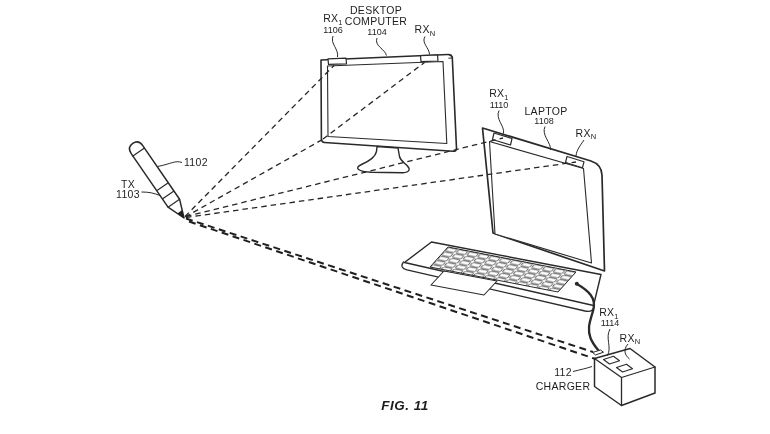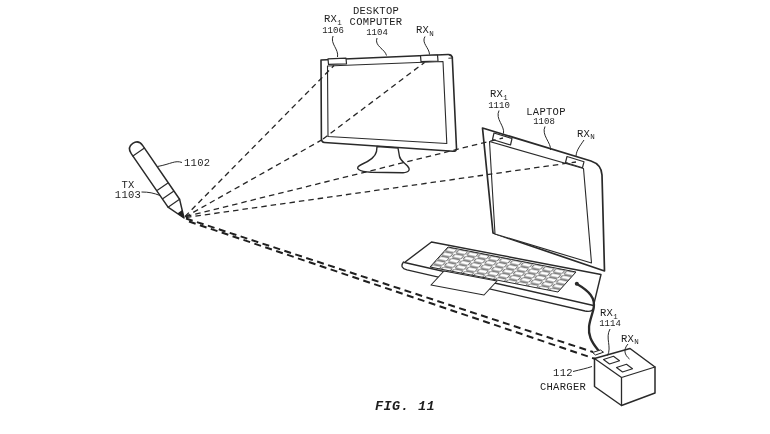--- a/index.html
+++ b/index.html
@@ -1,21 +1,21 @@
 <!DOCTYPE html>
 <html><head>
 <meta charset="utf-8">
 <style>
   html,body{margin:0;padding:0;background:#ffffff;}
   .stage{
     position:relative;
     width:770px;height:434px;
     background:#ffffff;
     overflow:hidden;
-    font-family:Liberation Mono, monospace;
+    font-family:Liberation Sans, sans-serif;
   }
   svg{display:block;}
   text{fill:#1d1d1d;}
   .lbl{font-size:10.5px;letter-spacing:.3px;}
   .ref{font-size:9px;}
   .sub{font-size:7.5px;}
   .figcap{font-size:13.5px;font-weight:bold;font-style:italic;letter-spacing:.5px;}
   .ink{stroke:#2a2a2a;fill:none;stroke-linecap:round;stroke-linejoin:round;}
   .fillwhite{fill:#ffffff;stroke:#2a2a2a;stroke-linejoin:round;}
   .leader{stroke:#2a2a2a;stroke-width:1;fill:none;}

